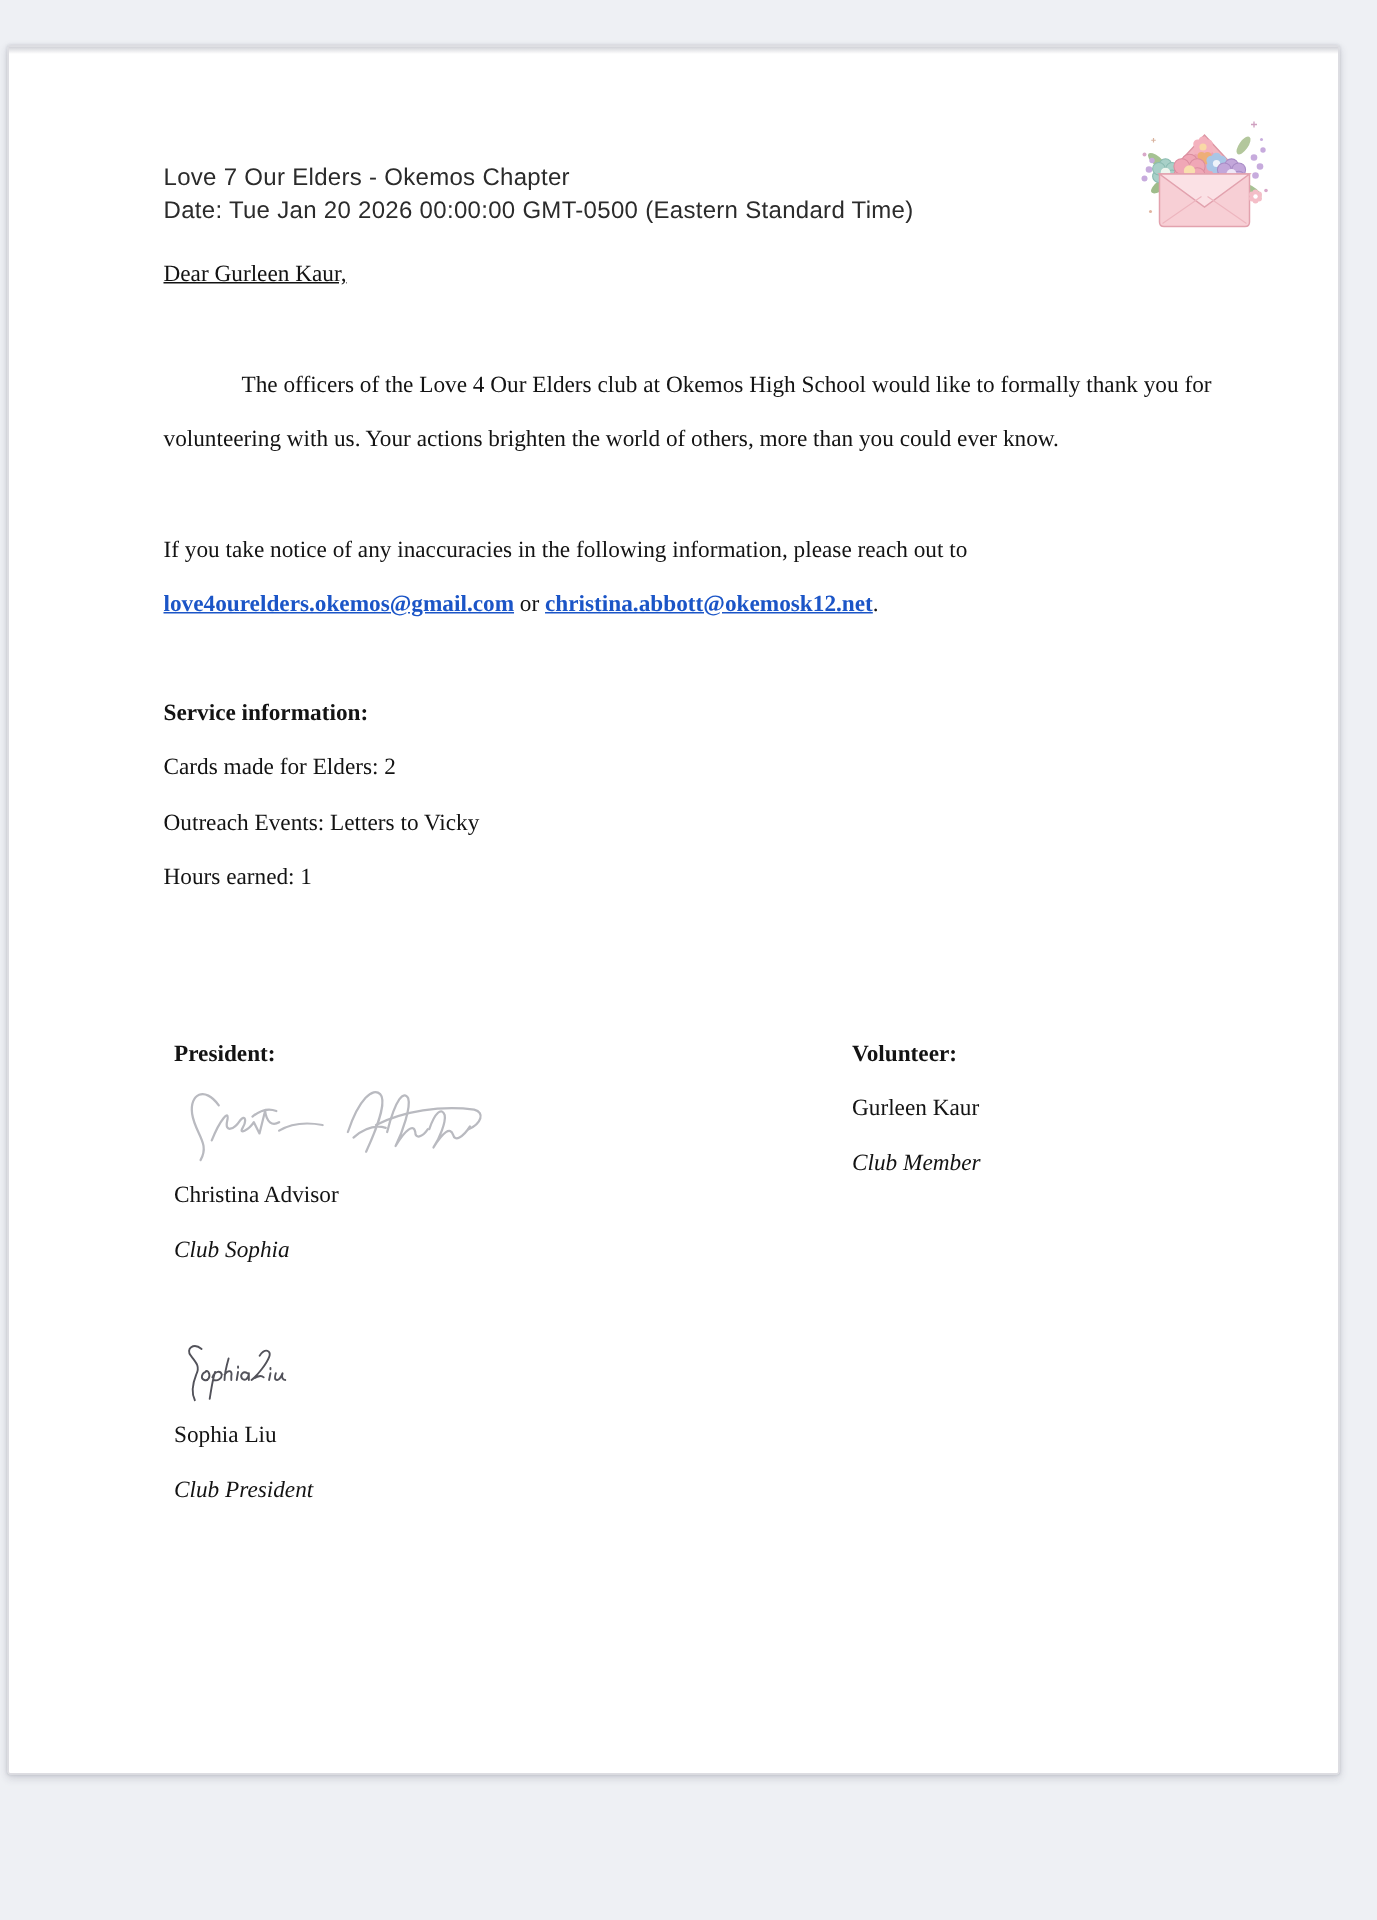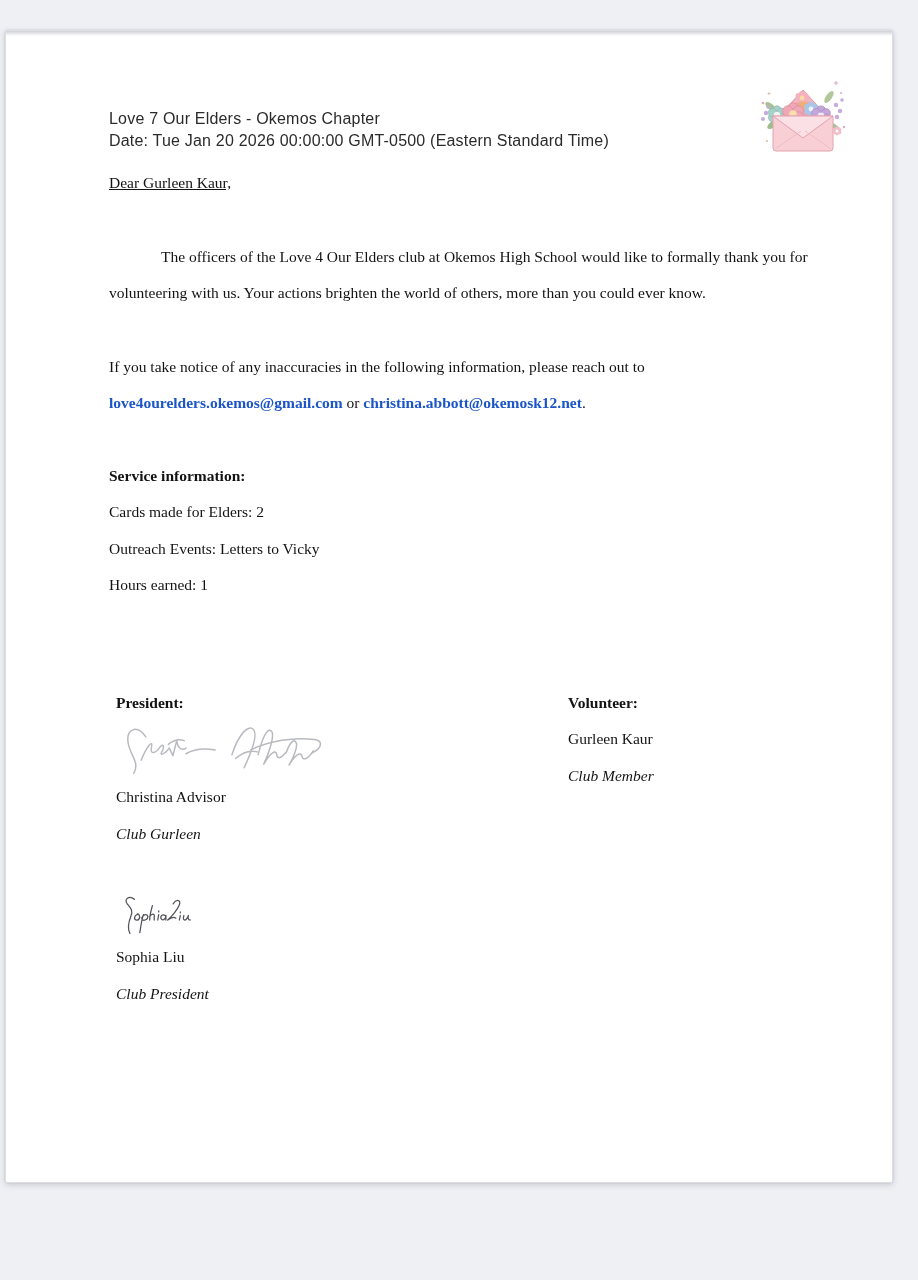--- a/index.html
+++ b/index.html
@@ -36,21 +36,21 @@
   }
 
   
   .serif, .serif p {
     font-family:"Liberation Serif", "DejaVu Serif", serif;
     font-size:15.5px; line-height:36.5px; color:#131313;
   }
   .salutation { margin-top:13px;text-decoration:underline; }
   .main-paragraph { margin-top:37px; text-indent:52px; max-width:705px; }
   .contact-paragraph { margin-top:37px; max-width:705px; }
-  .email-link { color:#1b55c7; font-weight:700; cursor:pointer; }
+  .email-link { color:#1b55c7; font-weight:700; text-decoration:underline; cursor:pointer; }
   .service-block { margin-top:36px; }
   .service-heading, .col-heading { font-weight:700; }
 
   
   .sig-row { margin-top:81px; display:flex; }
   .sig-col-left { width:417px; padding-left:7px; }
   .sig-col-right { flex:1;margin-left:42px; }
   .sig-img { display:block; }
   .sig-img.christina { width:215px; height:58px; }
   .sig-img.sophia { width:72px; height:47px; margin:40px 0 0 4px; }
@@ -190,21 +190,21 @@
             <path d="M51,25 C57,20 63,19 68,21"></path>
             <path d="M70,35 C80,29 90,29 101,31"></path>
             <path d="M119,36 C127,12 137,4 142,9 C147,14 139,35 132,50 M123,40 C131,33 139,31 146,33"></path>
             <path d="M147,36 C153,12 159,6 162,12 C164,18 158,36 153,46 C160,34 166,30 167,36 C167,41 172,40 176,34"></path>
             <path d="M177,34 C181,22 186,18 188,24 C189,29 184,41 180,47 C187,36 192,32 194,38 C195,43 201,40 206,32"></path>
             <path d="M139,31 C159,21 185,17 209,20 C217,22 214,30 205,34"></path>
           </g>
         </svg>
 
         <p>Christina Advisor</p>
-        <p class="role">Club Gurleen</p>
+        <p class="role">Club Sophia</p>
 
         <svg class="sig-img sophia" viewBox="0 0 80 52" aria-hidden="true">
           <g fill="none" stroke="#52525a" stroke-width="1.4" stroke-linecap="round" stroke-linejoin="round">
             <path d="M16,8 C10,3 4,8 8,13 C12,18 15,21 12,27 C10,32 8,40 11,46"></path>
             <path d="M19,25 C16,26 15,30 18,31 C21,32 23,28 21,25 C20,24 19,24 19,25"></path>
             <path d="M26,25 C24,31 23,39 22,45 M24,29 C26,24 30,24 31,27 C31,30 28,32 25,31"></path>
             <path d="M36,15 C34,22 33,28 33,31 M33,27 C36,23 39,24 38,28 L38,31"></path>
             <path d="M43,25 L42,31 M43,21 L43,22"></path>
             <path d="M50,26 C47,24 44,27 46,30 C48,32 51,30 51,26 L51,31"></path>
             <path d="M59,13 C63,7 68,9 66,14 C64,19 58,27 53,31 C57,28 60,27 62,29"></path>

